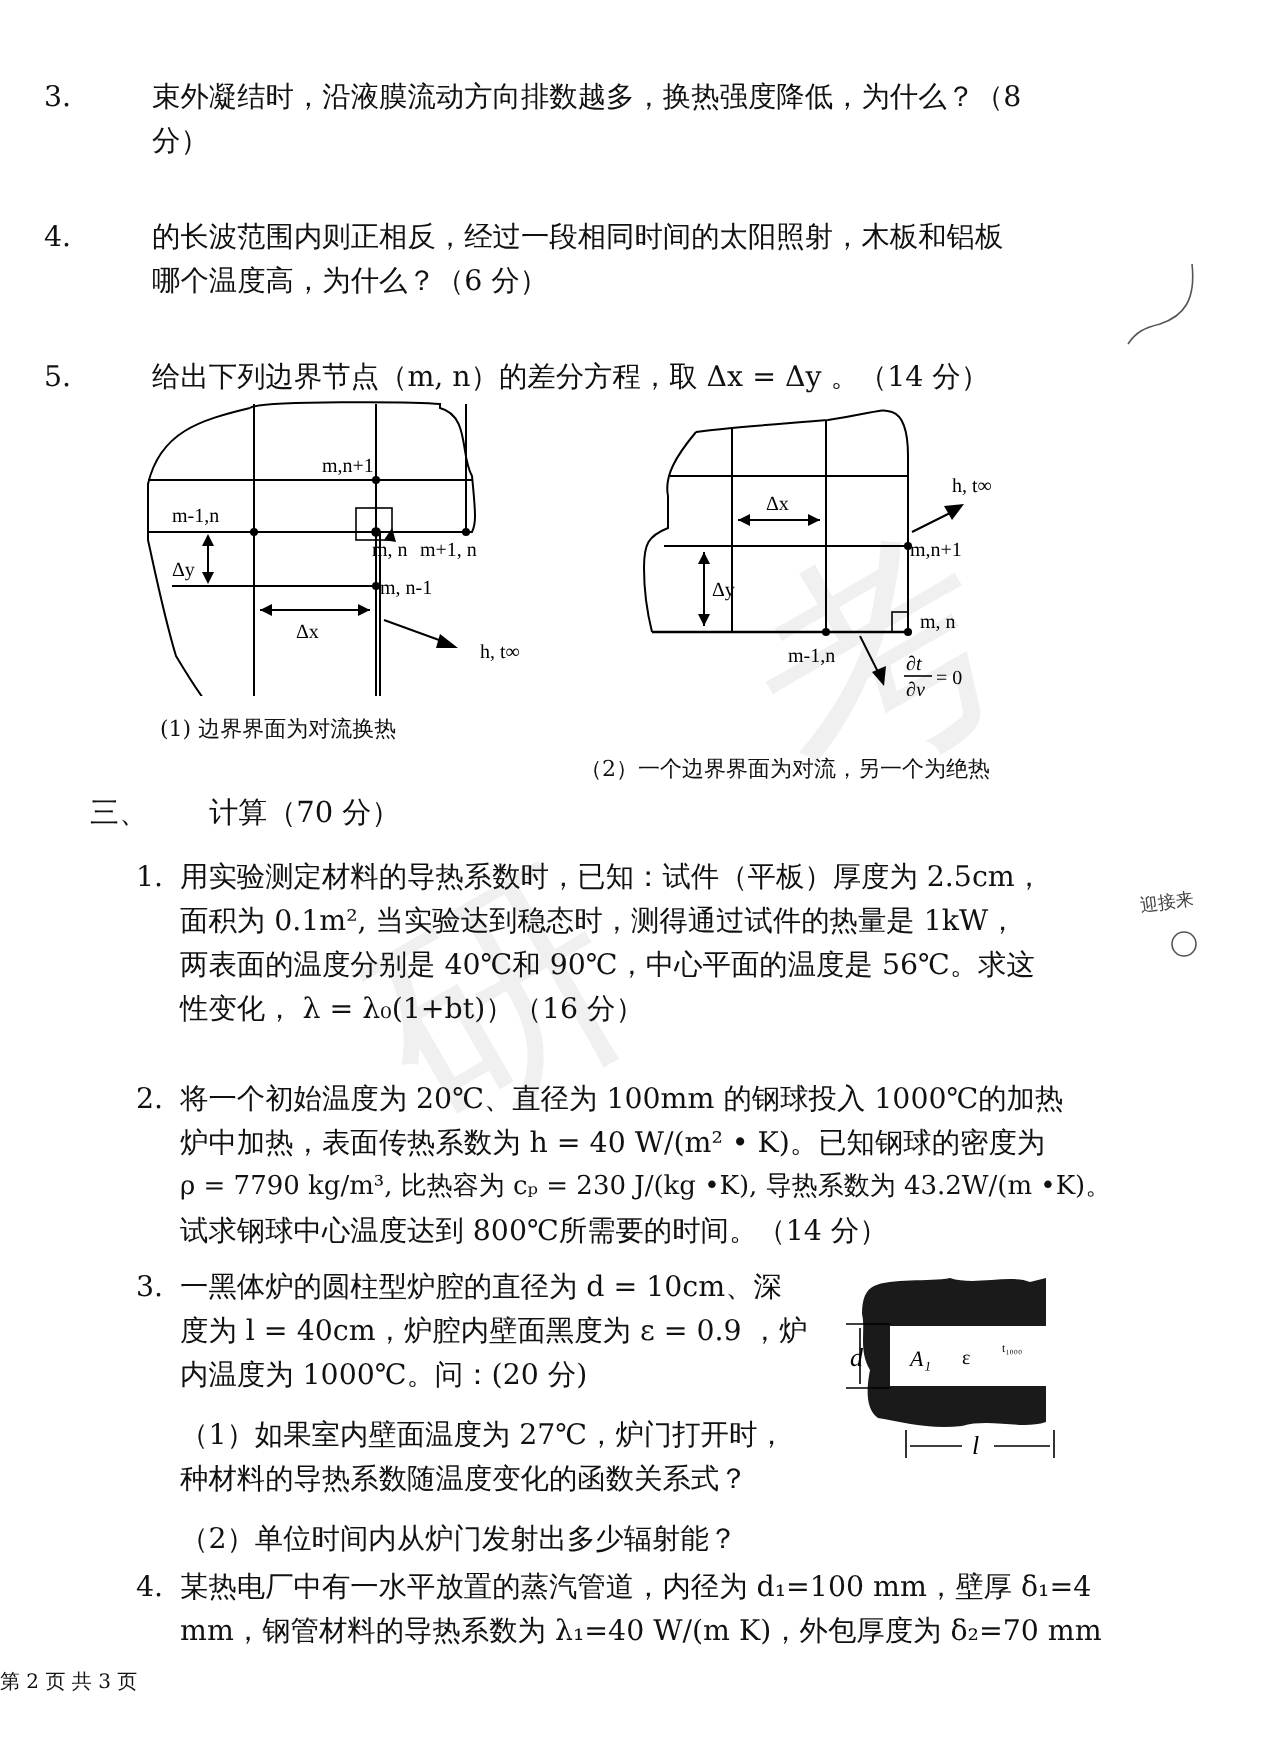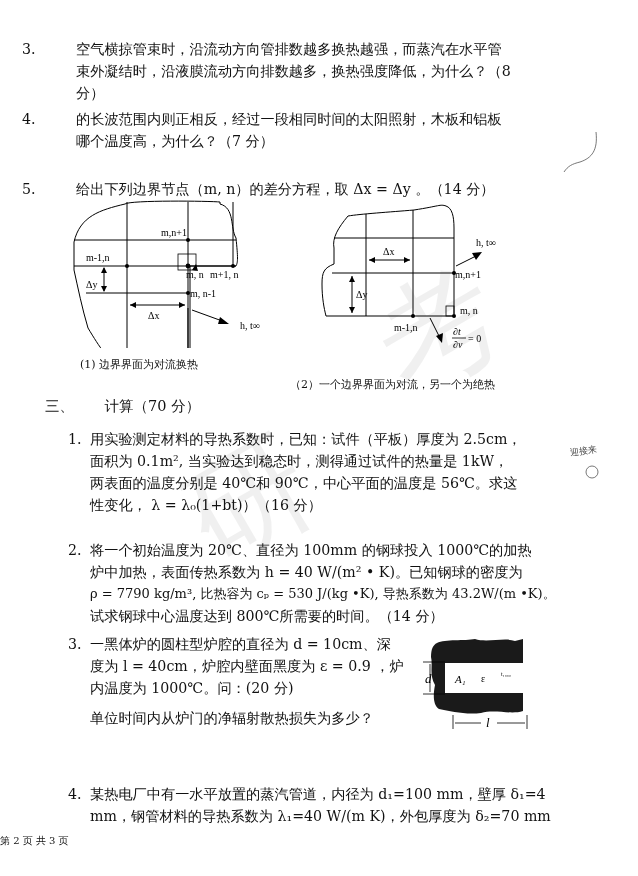--- a/index.html
+++ b/index.html
@@ -17,31 +17,30 @@
 </style>
 </head>
 <body>
 
 <div class="wm" style="left:380px;top:250px;">考</div>
 <div class="wm" style="left:190px;top:420px;">研</div>
 
 <div class="q" style="left:22px;top:38px;width:580px;">
   <span class="num" style="left:0;top:0;">3.</span>
   <div class="body-text" style="left:54px;top:0;">
-    <div class="line">空气横掠管束时，沿流动方向管排数越多换热越强，而蒸汽在水平管</div>
     <div class="line">束外凝结时，沿液膜流动方向排数越多，换热强度降低，为什么？（8</div>
     <div class="line">分）</div>
   </div>
 </div>
 
 <div class="q" style="left:22px;top:108px;width:580px;">
   <span class="num" style="left:0;top:0;">4.</span>
   <div class="body-text" style="left:54px;top:0;">
     <div class="line">的长波范围内则正相反，经过一段相同时间的太阳照射，木板和铝板</div>
-    <div class="line">哪个温度高，为什么？（7 分）</div>
+    <div class="line">哪个温度高，为什么？（6 分）</div>
   </div>
 </div>
 
 <svg style="position:absolute;left:560px;top:130px;" width="40" height="50">
   <path d="M36,2 C38,20 32,28 20,32 C12,34 8,36 4,42" stroke="#555" stroke-width="0.8" fill="none"></path>
 </svg>
 
 <div class="q" style="left:22px;top:178px;width:580px;">
   <span class="num" style="left:0;top:0;">5.</span>
   <div class="body-text" style="left:54px;top:0;">
@@ -149,34 +148,36 @@
 <div style="position:absolute;left:570px;top:445px;font-size:9px;color:#444;transform:rotate(-8deg);">迎接来</div>
 <svg style="position:absolute;left:582px;top:462px;" width="20" height="20">
   <circle cx="10" cy="10" r="6" fill="none" stroke="#555" stroke-width="0.8"></circle>
 </svg>
 
 <div class="q" style="left:68px;top:539px;width:560px;">
   <span class="num" style="left:0;top:0;">2.</span>
   <div class="body-text" style="left:22px;top:0;">
     <div class="line">将一个初始温度为 20℃、直径为 100mm 的钢球投入 1000℃的加热</div>
     <div class="line">炉中加热，表面传热系数为 h = 40  W/(m² • K)。已知钢球的密度为</div>
-    <div class="line" style="font-size:13px;">ρ = 7790 kg/m³, 比热容为 cₚ = 530 J/(kg •K), 导热系数为 43.2W/(m •K)。</div>
+    <div class="line" style="font-size:13px;">ρ = 7790 kg/m³, 比热容为 cₚ = 230 J/(kg •K), 导热系数为 43.2W/(m •K)。</div>
     <div class="line">试求钢球中心温度达到 800℃所需要的时间。（14 分）</div>
   </div>
 </div>
 
 <div class="q" style="left:68px;top:633px;width:340px;">
   <span class="num" style="left:0;top:0;">3.</span>
   <div class="body-text" style="left:22px;top:0;">
     <div class="line">一黑体炉的圆柱型炉腔的直径为 d = 10cm、深</div>
     <div class="line">度为 l = 40cm，炉腔内壁面黑度为 ε = 0.9 ，炉</div>
     <div class="line">内温度为 1000℃。问：(20 分)</div>
     <div style="height:8px"></div>
-    <div class="line">单位时间内从炉门的净辐射散热损失为多少？</div>
+    <div class="line">（1）如果室内壁面温度为 27℃，炉门打开时，</div>
+    <div class="line">种材料的导热系数随温度变化的函数关系式？</div>
     <div style="height:8px"></div>
+    <div class="line">（2）单位时间内从炉门发射出多少辐射能？</div>
   </div>
 </div>
 
 <svg style="position:absolute;left:415px;top:635px;" width="150" height="100">
   <path d="M22,8 C30,4 50,6 60,4 C72,8 90,2 100,6 L108,4 L108,28 L30,28 L30,58 L108,58 L108,76
            C96,80 80,74 66,78 C50,80 36,76 24,74 C18,70 18,60 20,50 C14,40 18,30 16,22 C16,14 18,10 22,8 Z" fill="#1a1a1a"></path>
   <rect x="30" y="28" width="78" height="30" fill="#fff"></rect>
   <line x1="8" y1="27" x2="30" y2="27" stroke="#000" stroke-width="0.8"></line>
   <line x1="8" y1="59" x2="30" y2="59" stroke="#000" stroke-width="0.8"></line>
   <line x1="15" y1="29" x2="15" y2="57" stroke="#000" stroke-width="0.8"></line>

